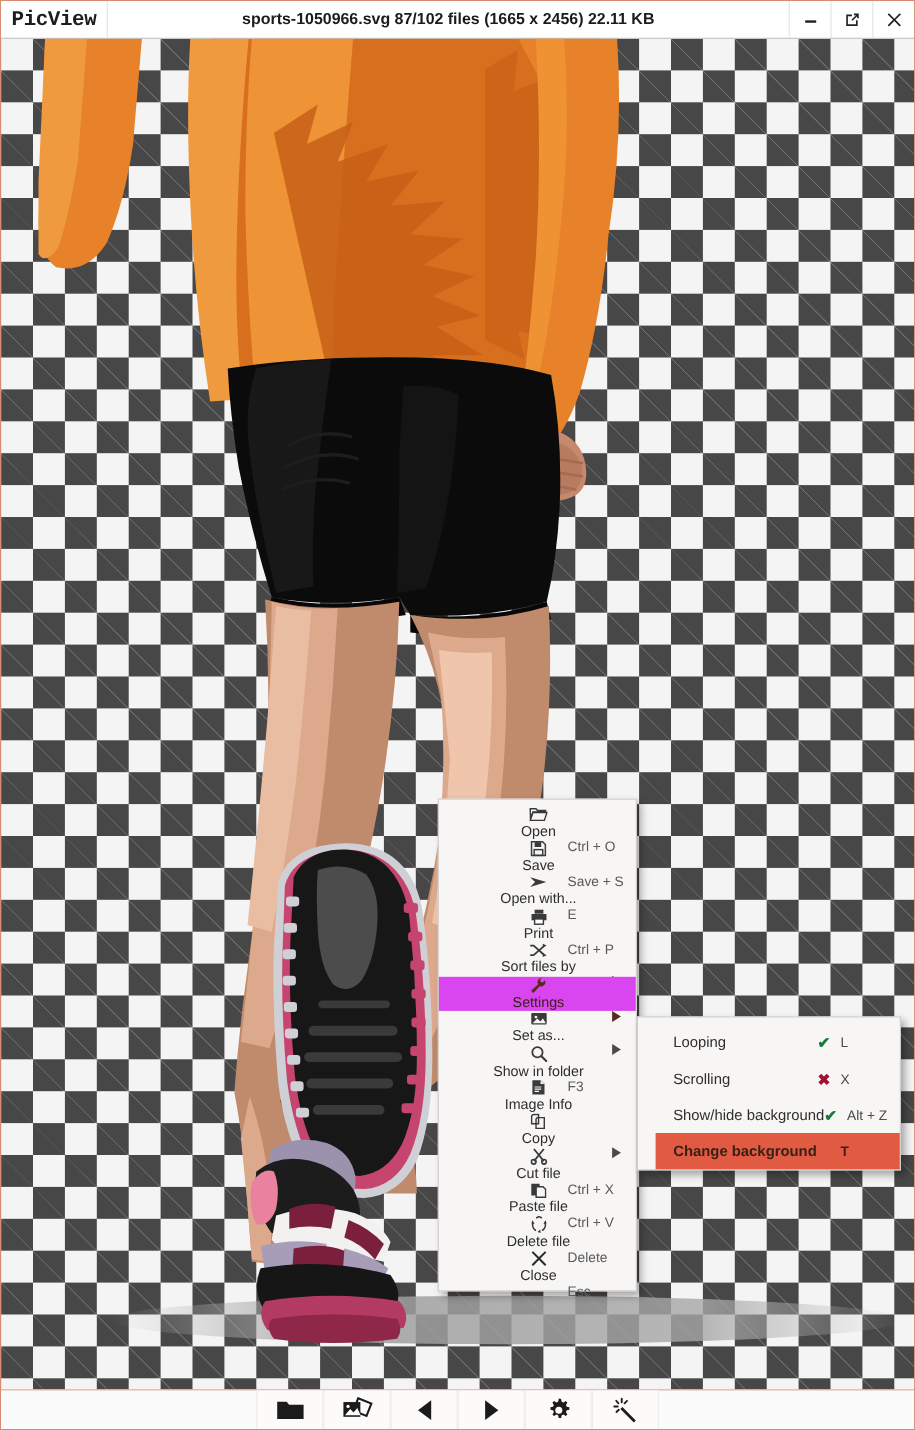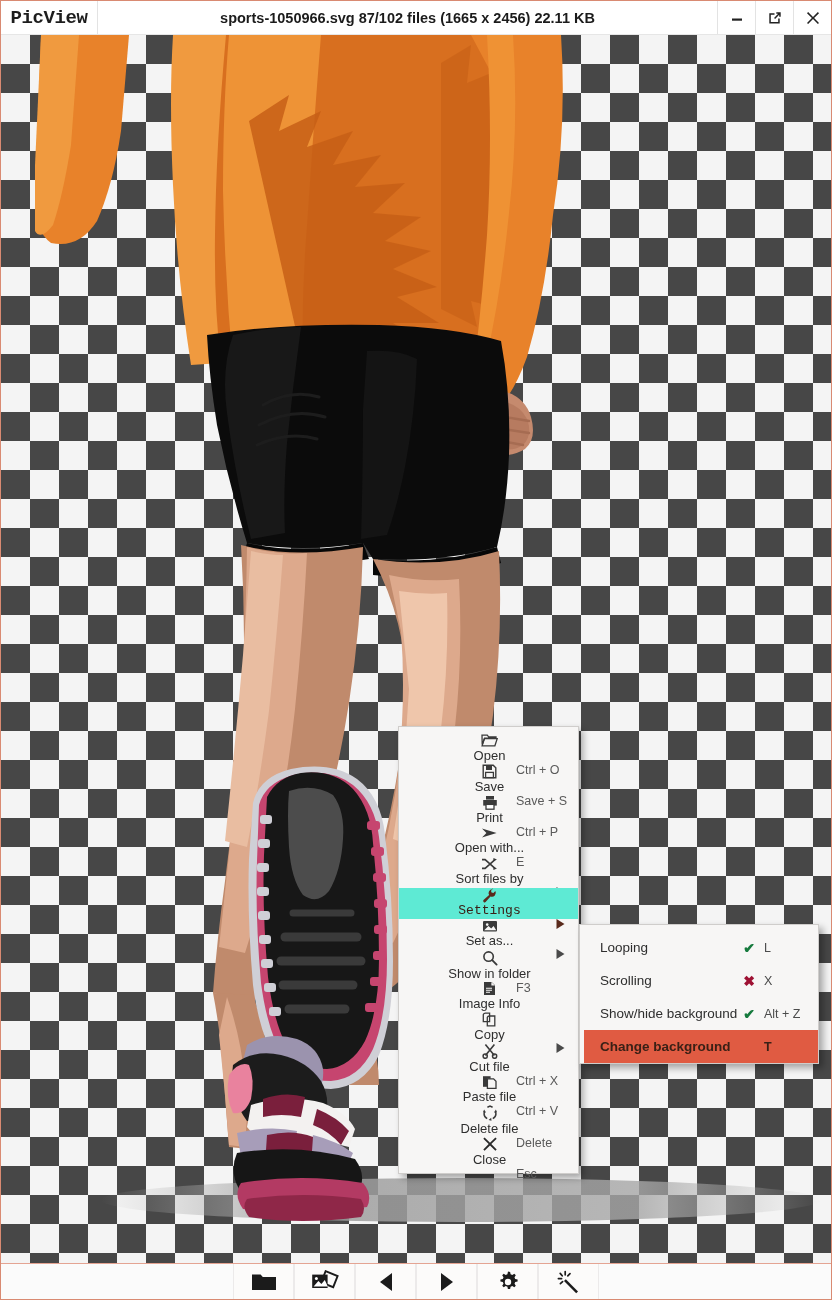--- a/index.html
+++ b/index.html
@@ -82,21 +82,21 @@
     padding:6px 0 6px 0;
     z-index:40;
   }
   .mi{
     position:relative; height:31px;
     display:flex; align-items:center;
     padding:0 6px 0 8px;
     cursor:default;
     flex-direction:column;
   }
-  .mi.sel{ background:#5eead4;font-family:Liberation Mono, monospace; }
+  .mi.sel{ background:#d946ef; }
   .mi-ico{
     width:28px; min-width:28px; display:flex; align-items:center; justify-content:center;
   }
   .mi-ico svg{ display:block; }
   .mi-label{
     font-size:13px; color:#2e2e2e; white-space:nowrap;
     flex:1;
   }
   .mi.sel .mi-label{ color:#3a2016; }
   .mi-acc{
@@ -110,21 +110,21 @@
 
   
   #ctxmenu .mi-acc{ width:56px; text-align:left; margin-left:auto; }
 
   
   #submenu{
     position:absolute; left:578px; top:923px; width:240px;
     background:#f7f6f5;
     border:1px solid #cfcdcb;
     box-shadow:4px 4px 7px rgba(0,0,0,0.33);
-    padding:6px 0 0 4px;
+    padding:6px 0 0 16px;
     z-index:50;
   }
   .si{
     position:relative; height:33px;
     display:flex; align-items:center;
     padding:0 10px 0 16px;
     cursor:default;
   }
   .si.sel{ background:#e05b42;font-weight:bold; }
   .si-label{ font-size:13.5px; color:#2e2e2e; white-space:nowrap; }
@@ -362,38 +362,38 @@
           <rect x="4" y="1.6" width="6" height="4.4" fill="#3a3a3a"></rect>
           <rect x="3.6" y="8.4" width="7.8" height="5.2" fill="none" stroke="#3a3a3a" stroke-width="1.3"></rect>
         </svg>
       </span>
       <span class="mi-label">Save</span>
       <span class="mi-acc">Save + S</span>
     </div>
 
     <div class="mi">
       <span class="mi-ico">
+        <svg width="17" height="14" viewBox="0 0 17 14">
+          <path d="M1 2.6 15.6 6.9 1 11.4 5.4 6.9z" fill="#3a3a3a"></path>
+        </svg>
+      </span>
+      <span class="mi-label">Open with...</span>
+      <span class="mi-acc">E</span>
+    </div>
+
+    <div class="mi">
+      <span class="mi-ico">
         <svg width="16" height="15" viewBox="0 0 16 15">
           <rect x="4" y="1" width="8" height="3.6" fill="#3a3a3a"></rect>
           <path d="M1.2 5h13.6v5.6H1.2z" fill="#3a3a3a"></path>
           <rect x="4" y="9.4" width="8" height="4.8" fill="#fff" stroke="#3a3a3a" stroke-width="1.3"></rect>
         </svg>
       </span>
       <span class="mi-label">Print</span>
       <span class="mi-acc">Ctrl + P</span>
-    </div>
-
-    <div class="mi">
-      <span class="mi-ico">
-        <svg width="17" height="14" viewBox="0 0 17 14">
-          <path d="M1 2.6 15.6 6.9 1 11.4 5.4 6.9z" fill="#3a3a3a"></path>
-        </svg>
-      </span>
-      <span class="mi-label">Open with...</span>
-      <span class="mi-acc">E</span>
     </div>
 
 
     <div class="mi">
       <span class="mi-ico">
         <svg width="17" height="14" viewBox="0 0 17 14">
           <path d="M1 2.6h3.1L14 11.4M1 11.4h3.1L14 2.6" fill="none" stroke="#3a3a3a" stroke-width="1.6"></path>
           <path d="M12.4 1 16 2.6l-3.6 1.7zM12.4 9.7 16 11.4l-3.6 1.7z" fill="#3a3a3a"></path>
         </svg>
       </span>

